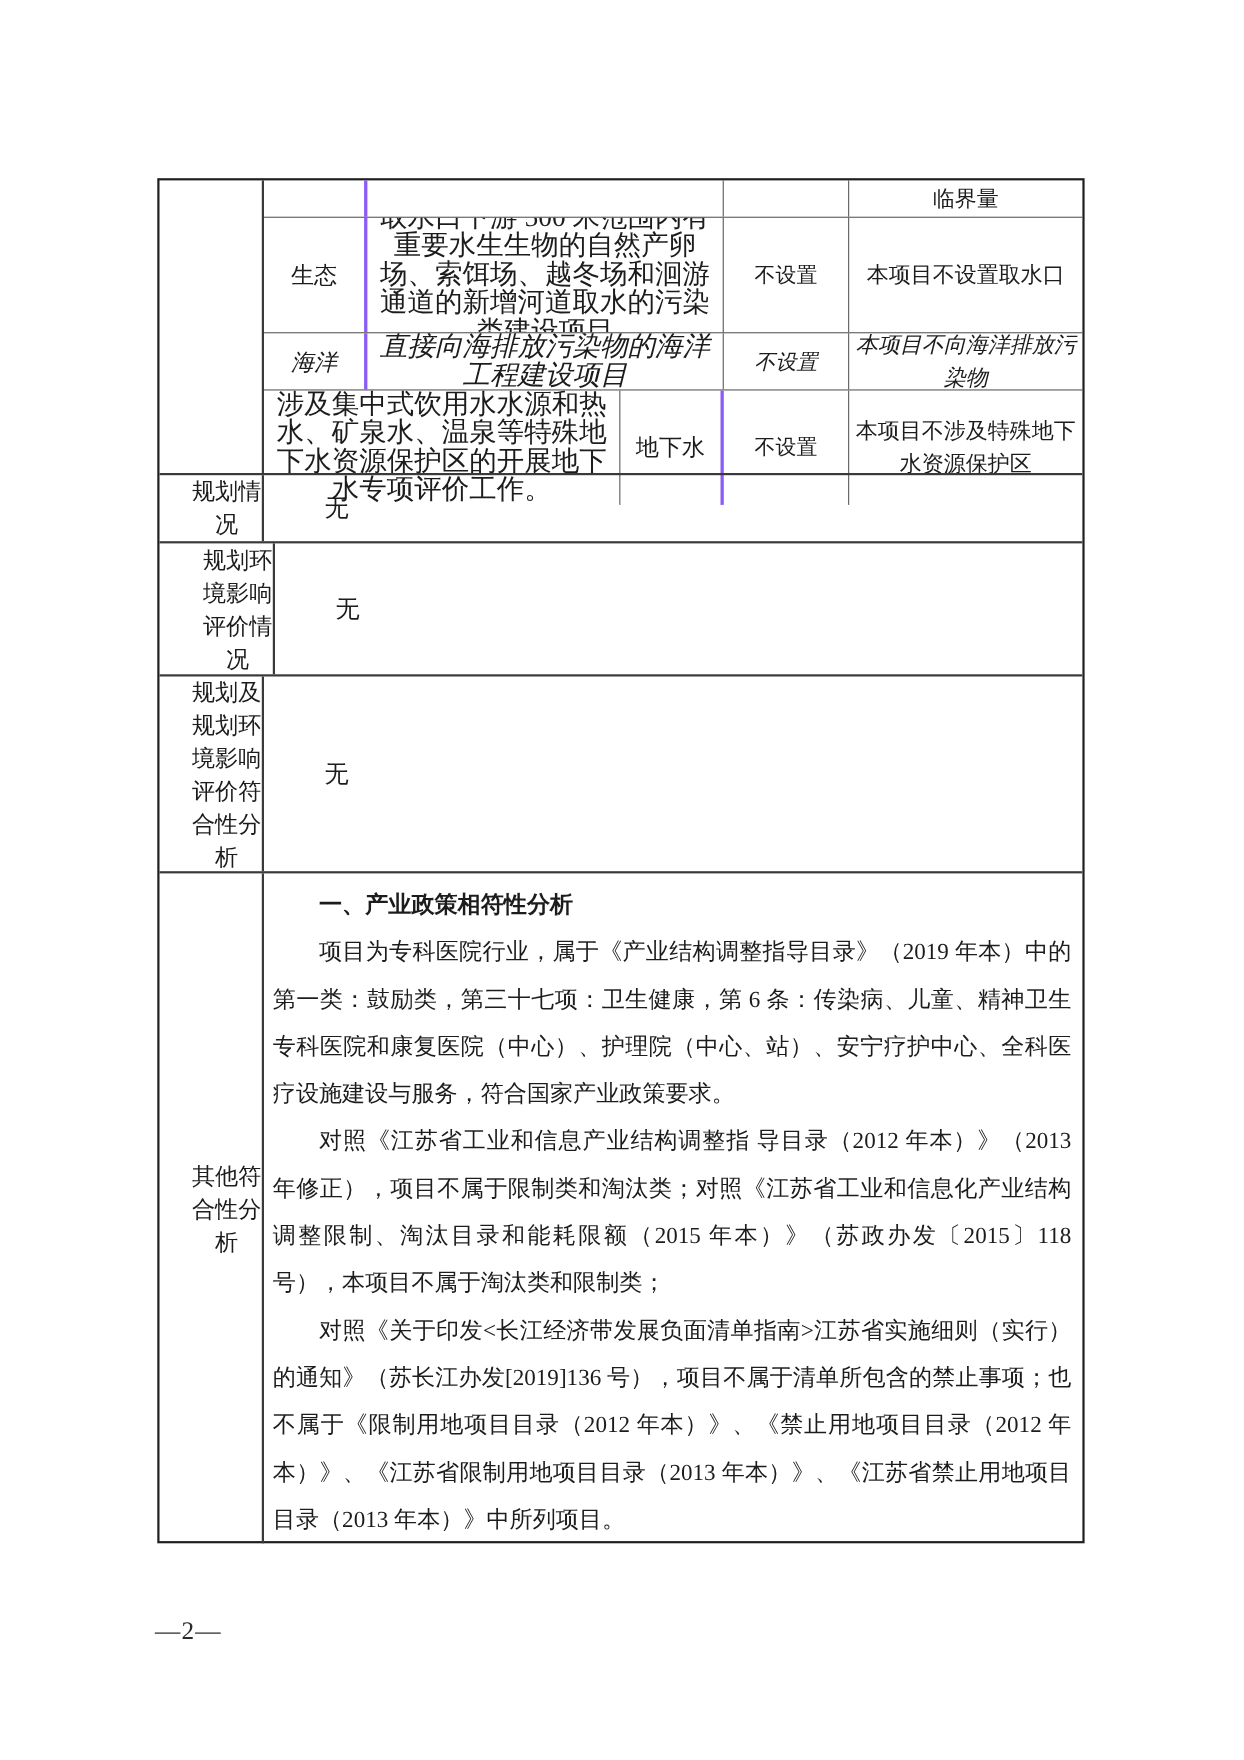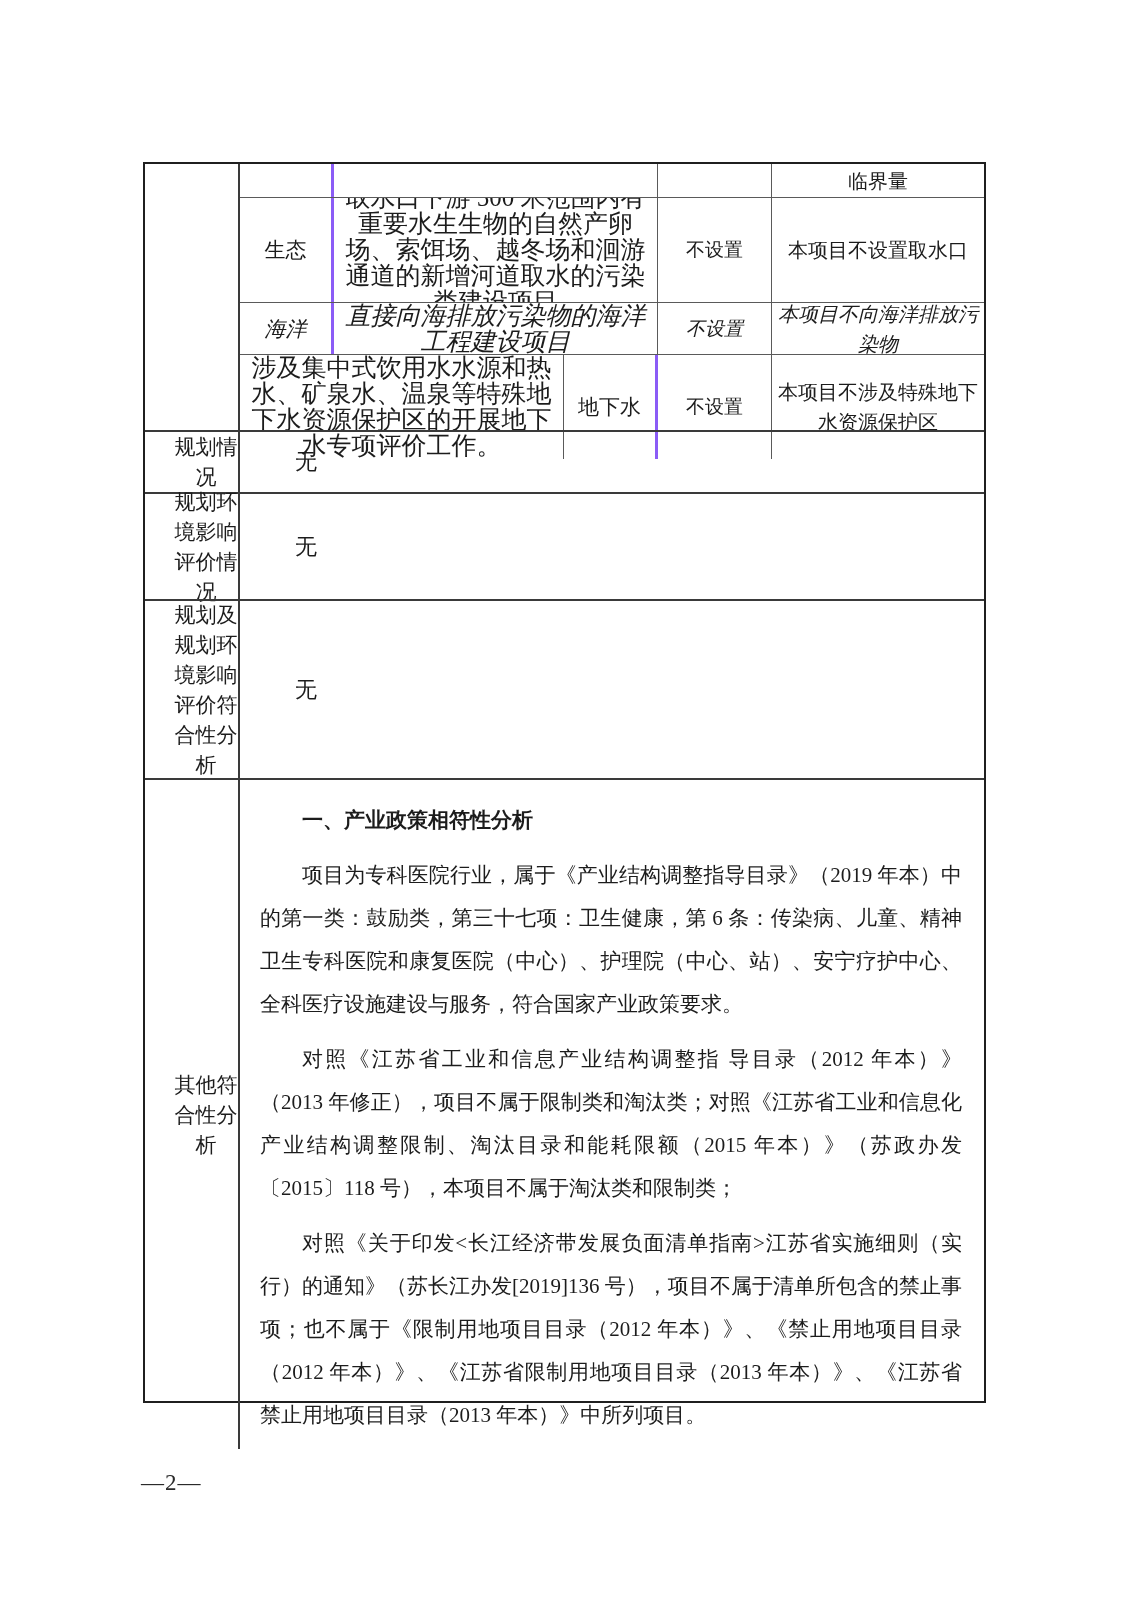--- a/index.html
+++ b/index.html
@@ -61,21 +61,21 @@
     text-align: center;
     overflow: hidden;
   }
   .c2 { width: 94px; flex: 0 0 94px; border-right: 3px solid #8b5cf6; font-size: 21px; }
   .c3 { width: 324px; flex: 0 0 324px; border-right: 1px solid #5a5a5a; font-size: 25px; line-height: 26px; padding: 0 1px; }
   .c4 { width: 114px; flex: 0 0 114px; border-right: 1px solid #5a5a5a; font-size: 19px; }
   .c5 { flex: 1; font-size: 20px; line-height: 30px; padding: 0 1px; }
 
   
   .rowB { height: 62px; }
-  .rowC { height: 107px; }
+  .rowC { height: 121px; padding-left: 10px; }
   .rowD { height: 179px; }
   .rowE { flex: 1; }
 
   .contentcell {
     flex: 1;
     box-sizing: border-box;
     display: flex;
     align-items: center;
     padding-left: 55px;
     font-size: 22px;
@@ -84,21 +84,21 @@
   .analysiscell {
     flex: 1;
     box-sizing: border-box;
     display: block;
     padding: 7px 10px 0 8px;
     font-size: 21px;
     line-height: 43px;
     text-align: justify;
     overflow: hidden;
   }
-  .analysiscell p { margin: 12px; text-indent: 2em; font-family: Liberation Serif, serif; }
+  .analysiscell p { margin: 0; text-indent: 2em; font-family: Liberation Serif, serif; }
   .analysiscell p.heading { font-weight: bold; }
 
   .pagenum {
     position: absolute;
     left: 141px;
     top: 1470px;
     font-size: 23px;
     color: #2a2a2a;
     letter-spacing: 1px;
   }

